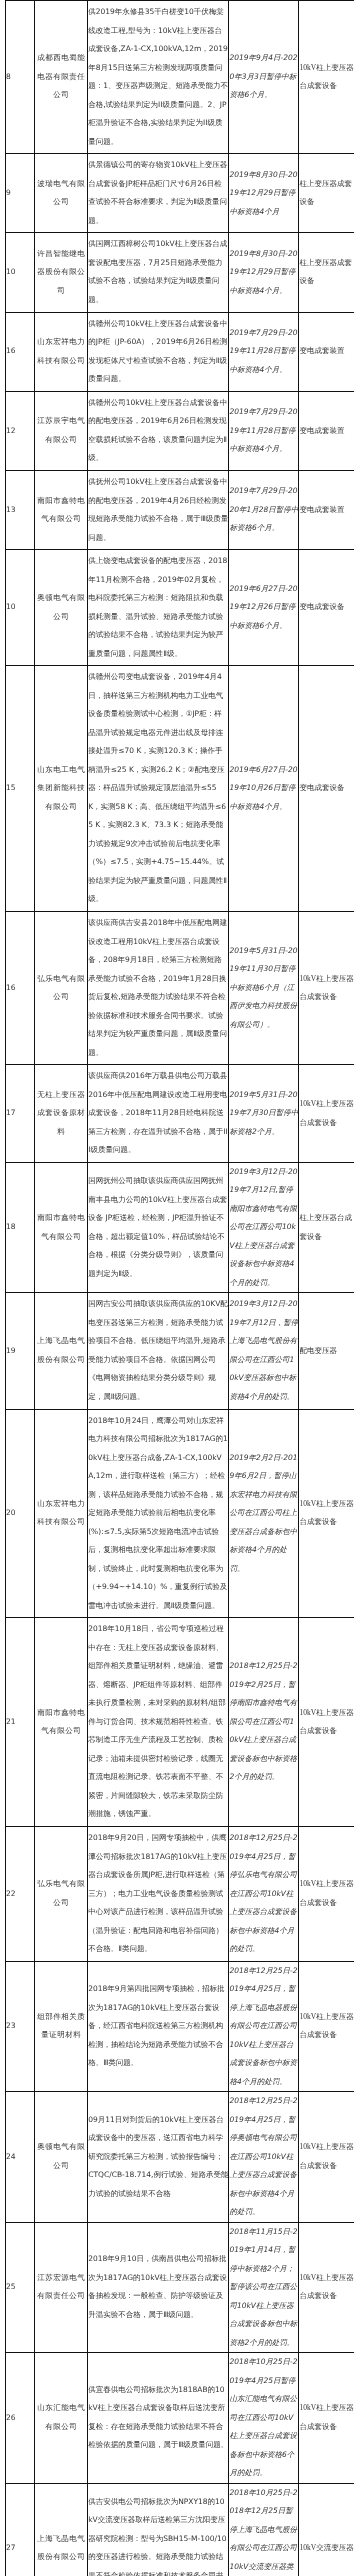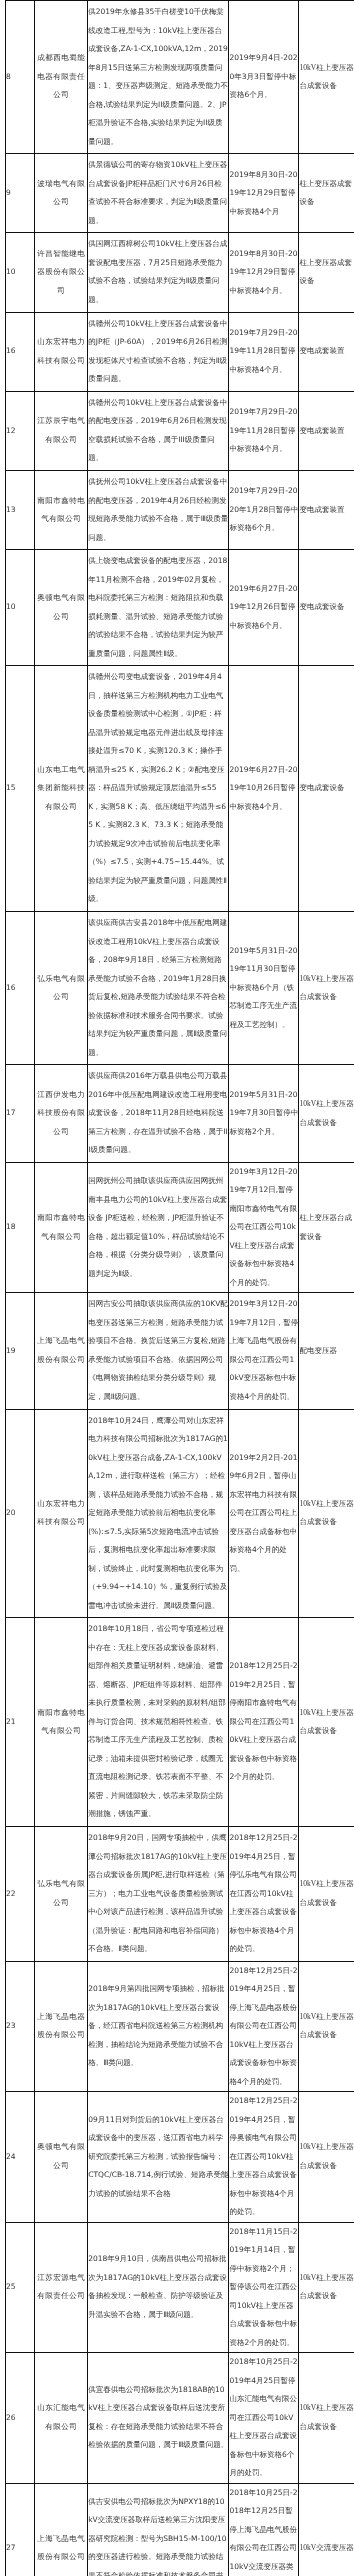--- a/index.html
+++ b/index.html
@@ -22,21 +22,21 @@
     padding: 0;
     font-size: 7.5px;
     line-height: 18.5px;
     color: #333333;
     word-break: break-all;
     overflow-wrap: anywhere;
   }
   table.penalty-table td.col-no { width: 28px; padding-left: 0.5px; }
   table.penalty-table td.col-company { width: 52px; letter-spacing: 0.5px; text-align: center; }
   table.penalty-table td.col-issue { width: 140px; padding: 2.1px 0; }
-  table.penalty-table td.col-period { width: 69px; }
+  table.penalty-table td.col-period { width: 69px; font-style: italic; }
   table.penalty-table td.col-category { width: 55px; font-family: Liberation Serif, serif; }
 </style>
 </head>
 <body>
 
 <div class="page">
 
   <table class="penalty-table">
     <tbody id="table-body">
         <tr>
@@ -63,21 +63,21 @@
         <tr>
           <td class="col-no">16</td>
           <td class="col-company">山东宏祥电力科技有限公司</td>
           <td class="col-issue">供赣州公司10kV柱上变压器台成套设备中的JP柜（JP-60A），2019年6月26日检测发现柜体尺寸检查试验不合格，判定为Ⅱ级质量问题。</td>
           <td class="col-period">2019年7月29日-2019年11月28日暂停中标资格4个月。</td>
           <td class="col-category">变电成套装置</td>
         </tr>
         <tr>
           <td class="col-no">12</td>
           <td class="col-company">江苏辰宇电气有限公司</td>
-          <td class="col-issue">供赣州公司10kV柱上变压器台成套设备中的配电变压器，2019年6月26日检测发现空载损耗试验不合格，属于III级质量问题。</td>
+          <td class="col-issue">供赣州公司10kV柱上变压器台成套设备中的配电变压器，2019年6月26日检测发现空载损耗试验不合格，该质量问题判定为Ⅱ级。</td>
           <td class="col-period">2019年7月29日-2019年11月28日暂停中标资格4个月。</td>
           <td class="col-category">变电成套装置</td>
         </tr>
         <tr>
           <td class="col-no">13</td>
           <td class="col-company">南阳市鑫特电气有限公司</td>
           <td class="col-issue">供抚州公司10kV柱上变压器台成套设备中的配电变压器，2019年4月26日经检测发现短路承受能力试验不合格，属于Ⅲ级质量问题。</td>
           <td class="col-period">2019年7月29日-2020年1月28日暂停中标资格6个月。</td>
           <td class="col-category">变电成套装置</td>
         </tr>
@@ -92,41 +92,41 @@
           <td class="col-no">15</td>
           <td class="col-company">山东电工电气集团新能科技有限公司</td>
           <td class="col-issue">供赣州公司变电成套设备，2019年4月4日，抽样送第三方检测机构电力工业电气设备质量检验测试中心检测，①JP柜：样品温升试验规定电器元件进出线及母排连接处温升≤70 K，实测120.3 K；操作手柄温升≤25 K，实测26.2 K；②配电变压器：样品温升试验规定顶层油温升≤55 K，实测58 K；高、低压绕组平均温升≤65 K，实测82.3 K、73.3 K；短路承受能力试验规定9次冲击试验前后电抗变化率（%）≤7.5，实测+4.75~15.44%。试验结果判定为较严重质量问题，问题属性Ⅱ级。</td>
           <td class="col-period">2019年6月27日-2019年10月26日暂停中标资格4个月。</td>
           <td class="col-category">变电成套设备</td>
         </tr>
         <tr>
           <td class="col-no">16</td>
           <td class="col-company">弘乐电气有限公司</td>
           <td class="col-issue">该供应商供吉安县2018年中低压配电网建设改造工程用10kV柱上变压器台成套设备，208年9月18日，经第三方检测短路承受能力试验不合格，2019年1月28日换货后复检,短路承受能力试验结果不符合检验依据标准和技术服务合同书要求。试验结果判定为较严重质量问题，属Ⅱ级质量问题。</td>
-          <td class="col-period">2019年5月31日-2019年11月30日暂停中标资格6个月（铁芯制造工序无生产流程及工艺控制）。</td>
+          <td class="col-period">2019年5月31日-2019年11月30日暂停中标资格6个月（江西伊发电力科技股份有限公司）。</td>
           <td class="col-category">10kV柱上变压器台成套设备</td>
         </tr>
         <tr>
           <td class="col-no">17</td>
-          <td class="col-company">江西伊发电力科技股份有限公司</td>
+          <td class="col-company">无柱上变压器成套设备原材料</td>
           <td class="col-issue">该供应商供2016年万载县供电公司万载县2016年中低压配电网建设改造工程用变电成套设备，2018年11月28日经电科院送第三方检测，存在温升试验不合格，属于III级质量问题。</td>
           <td class="col-period">2019年5月31日-2019年7月30日暂停中标资格2个月。</td>
           <td class="col-category">10kV柱上变压器台成套设备</td>
         </tr>
         <tr>
           <td class="col-no">18</td>
           <td class="col-company">南阳市鑫特电气有限公司</td>
           <td class="col-issue">国网抚州公司抽取该供应商供应国网抚州南丰县电力公司的10kV柱上变压器台成套设备 JP柜送检，经检测，JP柜温升验证不合格，超出额定值10%，样品试验结论不合格，根据《分类分级导则》，该质量问题判定为Ⅱ级。</td>
           <td class="col-period">2019年3月12日-2019年7月12日,暂停南阳市鑫特电气有限公司在江西公司10kV柱上变压器台成套设备标包中标资格4个月的处罚。</td>
           <td class="col-category">柱上变压器台成套设备</td>
         </tr>
         <tr>
           <td class="col-no">19</td>
           <td class="col-company">上海飞晶电气股份有限公司</td>
-          <td class="col-issue">国网吉安公司抽取该供应商供应的10KV配电变压器送第三方检测，短路承受能力试验项目不合格。换货后送第三方复检,短路承受能力试验项目不合格。依据国网公司《电网物资抽检结果分类分级导则》规定，属Ⅱ级问题。</td>
+          <td class="col-issue">国网吉安公司抽取该供应商供应的10KV配电变压器送第三方检测，短路承受能力试验项目不合格。低压绕组平均温升,短路承受能力试验项目不合格。依据国网公司《电网物资抽检结果分类分级导则》规定，属Ⅱ级问题。</td>
           <td class="col-period">2019年3月12日-2019年7月12日，暂停上海飞晶电气股份有限公司在江西公司10kV变压器标包中标资格4个月的处罚。</td>
           <td class="col-category">配电变压器</td>
         </tr>
         <tr>
           <td class="col-no">20</td>
           <td class="col-company">山东宏祥电力科技有限公司</td>
           <td class="col-issue">2018年10月24日，鹰潭公司对山东宏祥电力科技有限公司招标批次为1817AG的10kV柱上变压器台成备,ZA-1-CX,100kVA,12m，进行取样送检（第三方）；经检测，该样品短路承受能力试验不合格，规定短路承受能力试验前后相电抗变化率(%):≤7.5,实际第5次短路电流冲击试验后，复测相电抗变化率超出标准要求限制，试验终止，此时复测相电抗变化率为（+9.94~+14.10）%，重复例行试验及雷电冲击试验未进行。属Ⅱ级质量问题。</td>
           <td class="col-period">2019年2月2日-2019年6月2日，暂停山东宏祥电力科技有限公司在江西公司柱上变压器台成备标包中标资格4个月的处罚。</td>
           <td class="col-category">10kV柱上变压器台成套设备</td>
         </tr>
@@ -139,21 +139,21 @@
         </tr>
         <tr>
           <td class="col-no">22</td>
           <td class="col-company">弘乐电气有限公司</td>
           <td class="col-issue">2018年9月20日，国网专项抽检中，供鹰潭公司招标批次1817AG的10kV柱上变压器台成套设备所属JP柜,进行取样送检（第三方）；电力工业电气设备质量检验测试中心对该产品进行检测，该样品温升试验（温升验证：配电回路和电容补偿回路）不合格。Ⅱ类问题。</td>
           <td class="col-period">2018年12月25日-2019年4月25日，暂停弘乐电气有限公司在江西公司10kV柱上变压器台成套设备标包中标资格4个月的处罚。</td>
           <td class="col-category">10kV柱上变压器台成套设备</td>
         </tr>
         <tr>
           <td class="col-no">23</td>
-          <td class="col-company">上海飞晶电器股份有限公司</td>
+          <td class="col-company">组部件相关质量证明材料</td>
           <td class="col-issue">2018年9月第四批国网专项抽检，招标批次为1817AG的10kV柱上变压器台套设备，经江西省电科院送检第三方检测机构检测，抽检结论为短路承受能力试验不合格。Ⅲ类问题。</td>
           <td class="col-period">2018年12月25日-2019年4月25日，暂停上海飞晶电器股份有限公司在江西公司10kV柱上变压器台成套设备标包中标资格4个月的处罚。</td>
           <td class="col-category">10kV柱上变压器台成套设备</td>
         </tr>
         <tr>
           <td class="col-no">24</td>
           <td class="col-company">奥顿电气有限公司</td>
           <td class="col-issue">09月11日对到货后的10kV柱上变压器台成套设备中的变压器，送江西省电力科学研究院委托第三方检测，试验报告编号；CTQC/CB-18.714,例行试验、短路承受能力试验的试验结果不合格</td>
           <td class="col-period">2018年12月25日-2019年4月25日，暂停奥顿电气有限公司在江西公司10kV柱上变压器台成套设备标包中标资格4个月的处罚。</td>
           <td class="col-category">10kV柱上变压器台成套设备</td>

